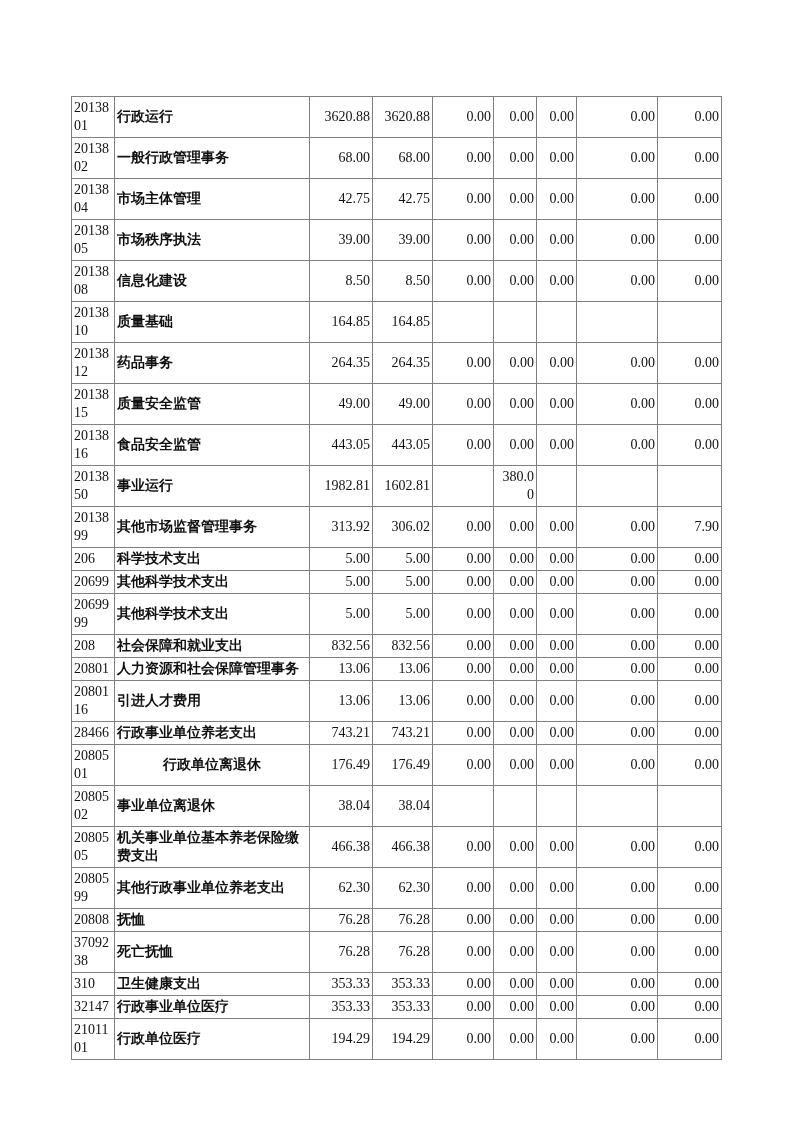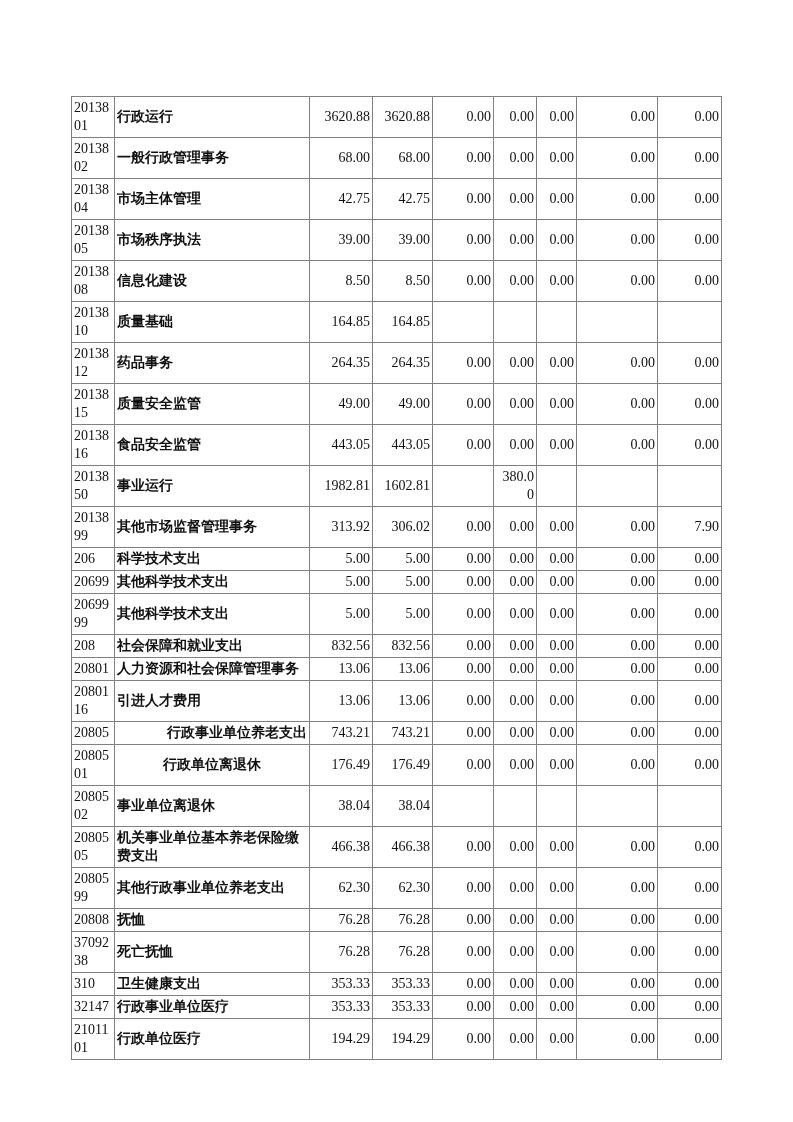--- a/index.html
+++ b/index.html
@@ -242,22 +242,22 @@
           <td class="name" style="border-color: rgb(128, 128, 128);">引进人才费用</td>
           <td class="num" style="border-color: rgb(128, 128, 128);">13.06</td>
           <td class="num" style="border-color: rgb(128, 128, 128);">13.06</td>
           <td class="num" style="border-color: rgb(128, 128, 128);">0.00</td>
           <td class="num" style="border-color: rgb(128, 128, 128);">0.00</td>
           <td class="num" style="border-color: rgb(128, 128, 128);">0.00</td>
           <td class="num" style="border-color: rgb(128, 128, 128);">0.00</td>
           <td class="num" style="border-color: rgb(128, 128, 128);">0.00</td>
         </tr>
         <tr>
-          <td class="code" style="border-color: rgb(128, 128, 128);">20805</td>
-          <td class="name" style="border-color: rgb(128, 128, 128); text-align: right;">行政事业单位养老支出</td>
+          <td class="code" style="border-color: rgb(128, 128, 128);">28466</td>
+          <td class="name" style="border-color: rgb(128, 128, 128);">行政事业单位养老支出</td>
           <td class="num" style="border-color: rgb(128, 128, 128);">743.21</td>
           <td class="num" style="border-color: rgb(128, 128, 128);">743.21</td>
           <td class="num" style="border-color: rgb(128, 128, 128);">0.00</td>
           <td class="num" style="border-color: rgb(128, 128, 128);">0.00</td>
           <td class="num" style="border-color: rgb(128, 128, 128);">0.00</td>
           <td class="num" style="border-color: rgb(128, 128, 128);">0.00</td>
           <td class="num" style="border-color: rgb(128, 128, 128);">0.00</td>
         </tr>
         <tr>
           <td class="code" style="border-color: rgb(128, 128, 128);">2080501</td>

